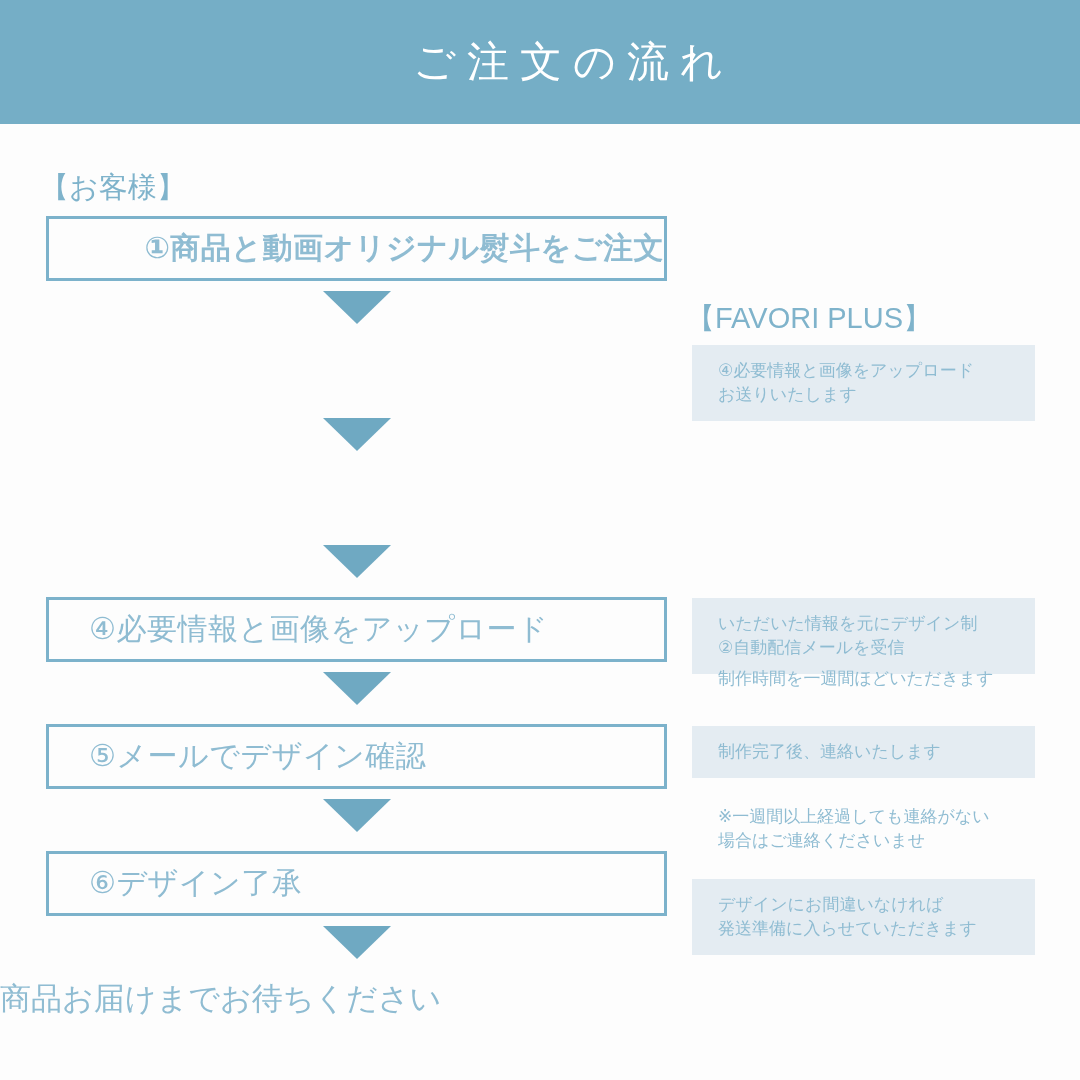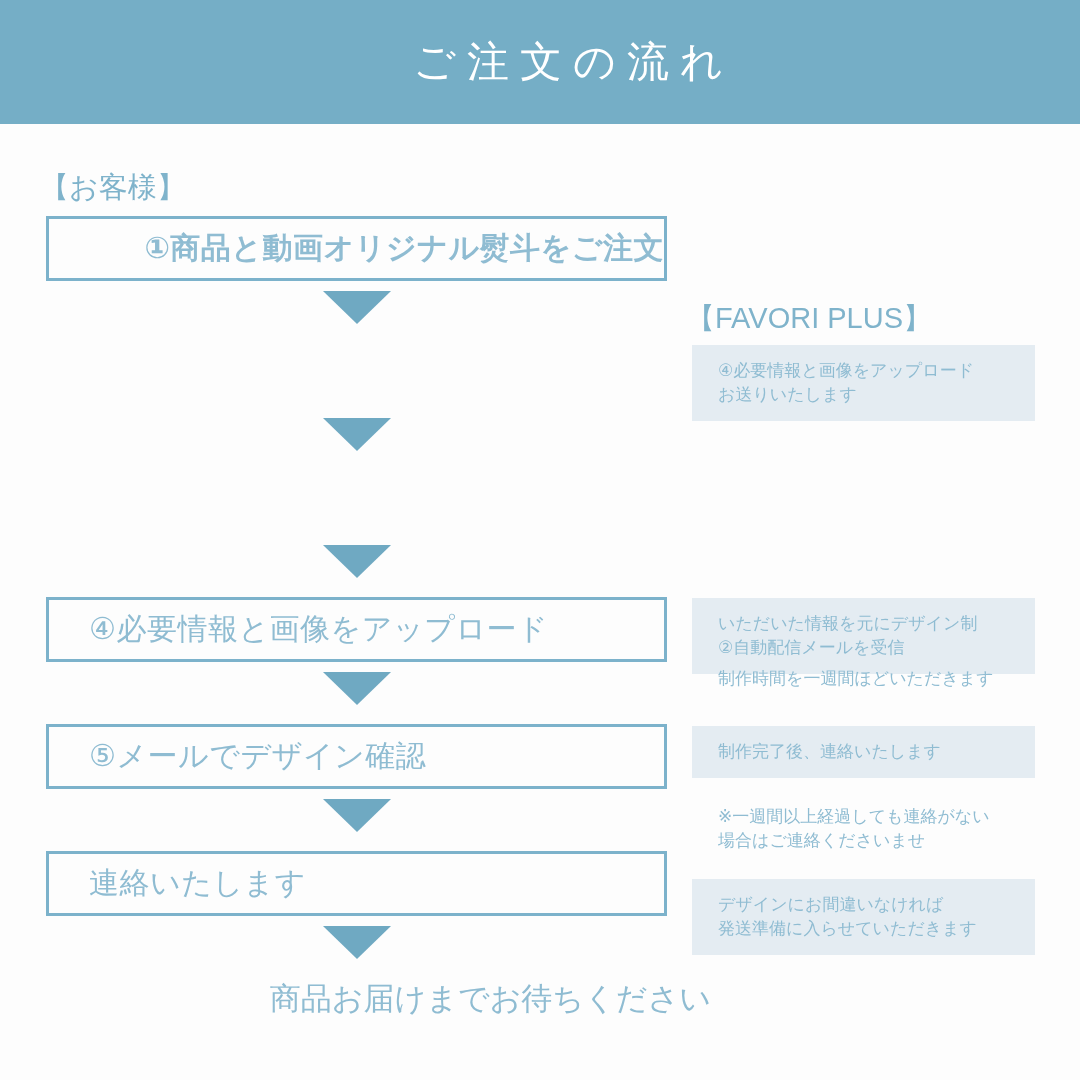--- a/index.html
+++ b/index.html
@@ -115,21 +115,21 @@
     line-height: 1.42;
     white-space: pre-line;
   }
 
   
   .footer-text {
     position: absolute;
     left: 0;
     top: 978px;
     width: 711px;
-    text-align: right;
+    text-align: left;
     color: #8fbcd2;
     font-size: 31px;
     white-space: nowrap;
   }
 </style>
 </head>
 <body>
 
 <div id="page">
 
@@ -152,21 +152,21 @@
     <span class="step-label">④必要情報と画像をアップロード</span>
   </div>
   <div class="arrow-down" style="top:672px"></div>
 
   <div class="step-box" style="top:724px">
     <span class="step-label">⑤メールでデザイン確認</span>
   </div>
   <div class="arrow-down" style="top:799px"></div>
 
   <div class="step-box" style="top:851px">
-    <span class="step-label">連絡いたします</span>
+    <span class="step-label">⑥デザイン了承</span>
   </div>
   <div class="arrow-down" style="top:926px"></div>
 
   <div class="footer-text">商品お届けまでお待ちください</div>
 
   <div class="note-box" style="top:345px">
     <div class="note-text">④必要情報と画像をアップロード
 お送りいたします</div>
   </div>
 

